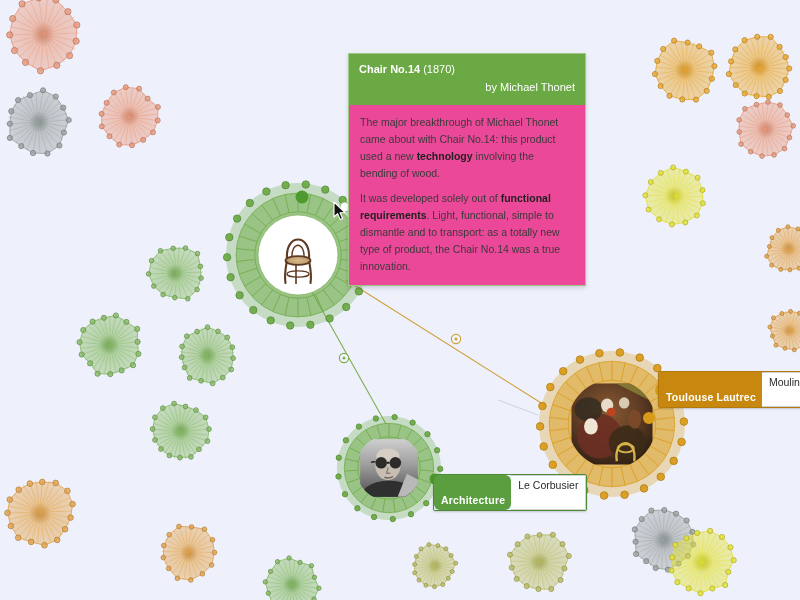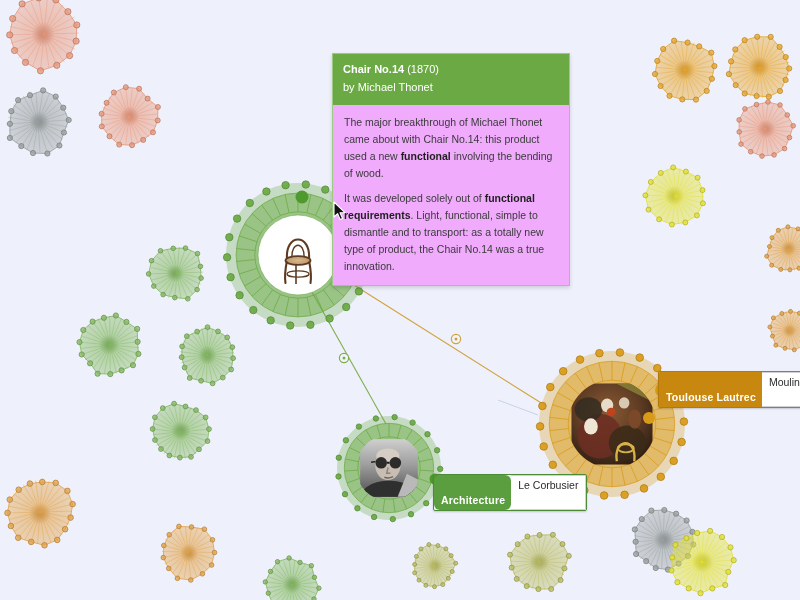--- a/index.html
+++ b/index.html
@@ -26,31 +26,31 @@
     border:1px solid rgba(0,0,0,.18);border-left:none;
   }
   #badge-arch{left:433px;top:474px;}
   #badge-arch .cat{background:#5a9e3f;border-radius:6px;}
   #badge-arch{border:1px solid #4d8b36;}
   #badge-tl{left:658px;top:371px;}
   #badge-tl .cat{background:#c8880f;}
   #badge-tl{border:1px solid #b07a0c;}
 
   #tooltip{
-    position:absolute;left:332px;top:53px;width:236px;
-    background:#f0abfc;border:1px solid #9ec983;
+    position:absolute;left:348px;top:53px;width:236px;
+    background:#ec4899;border:1px solid #9ec983;
     box-shadow:0 2px 4px rgba(0,0,0,.15);
   }
   #tooltip .tt-head{
     background:#6aa943;color:#ffffff;padding:8px 10px 9px 10px;
     font-size:11px;line-height:1.45;
   }
   #tooltip .tt-head .t1{font-weight:bold;}
   #tooltip .tt-head .t1 .yr{font-weight:normal;}
-  #tooltip .tt-head .t2{margin-top:2px;}
+  #tooltip .tt-head .t2{margin-top:2px;text-align:right;}
   #tooltip .tt-body{padding:9px 11px 10px 11px;}
   #tooltip .tt-body p{
     margin:0 0 8px 0;font-size:10.5px;line-height:1.62;color:#3a3a3a;
   }
   #tooltip .tt-body p:last-child{margin-bottom:0;}
   #tooltip .tt-body b{color:#1f1f1f;}
 
   #cursor{position:absolute;left:333px;top:201px;width:14px;height:20px;}
 </style>
 </head>
@@ -1332,21 +1332,21 @@
   <div id="tooltip">
     <div class="tt-head">
       <div class="t1">
         <span>Chair No.14</span>
         <span class="yr">(1870)</span>
       </div>
       <div class="t2">by Michael Thonet</div>
     </div>
     <div class="tt-body">
       <p>
-        <span>The major breakthrough of Michael Thonet came about with Chair No.14: this product used a new </span><b>functional</b><span> involving the bending of wood.</span>
+        <span>The major breakthrough of Michael Thonet came about with Chair No.14: this product used a new </span><b>technology</b><span> involving the bending of wood.</span>
       </p>
       <p>
         <span>It was developed solely out of </span><b>functional requirements</b><span>. Light, functional, simple to dismantle and to transport: as a totally new type of product, the Chair No.14 was a true innovation.</span>
       </p>
     </div>
   </div>
 
   <svg id="cursor" viewBox="0 0 14 20" style="left: 333px; top: 201px;">
     <path d="M1,1 L1,16 L4.6,12.6 L7.2,18.6 L9.6,17.5 L7,11.8 L12,11.6 Z" fill="#111" stroke="#fff" stroke-width="1.1" stroke-linejoin="round"></path>
   </svg>

